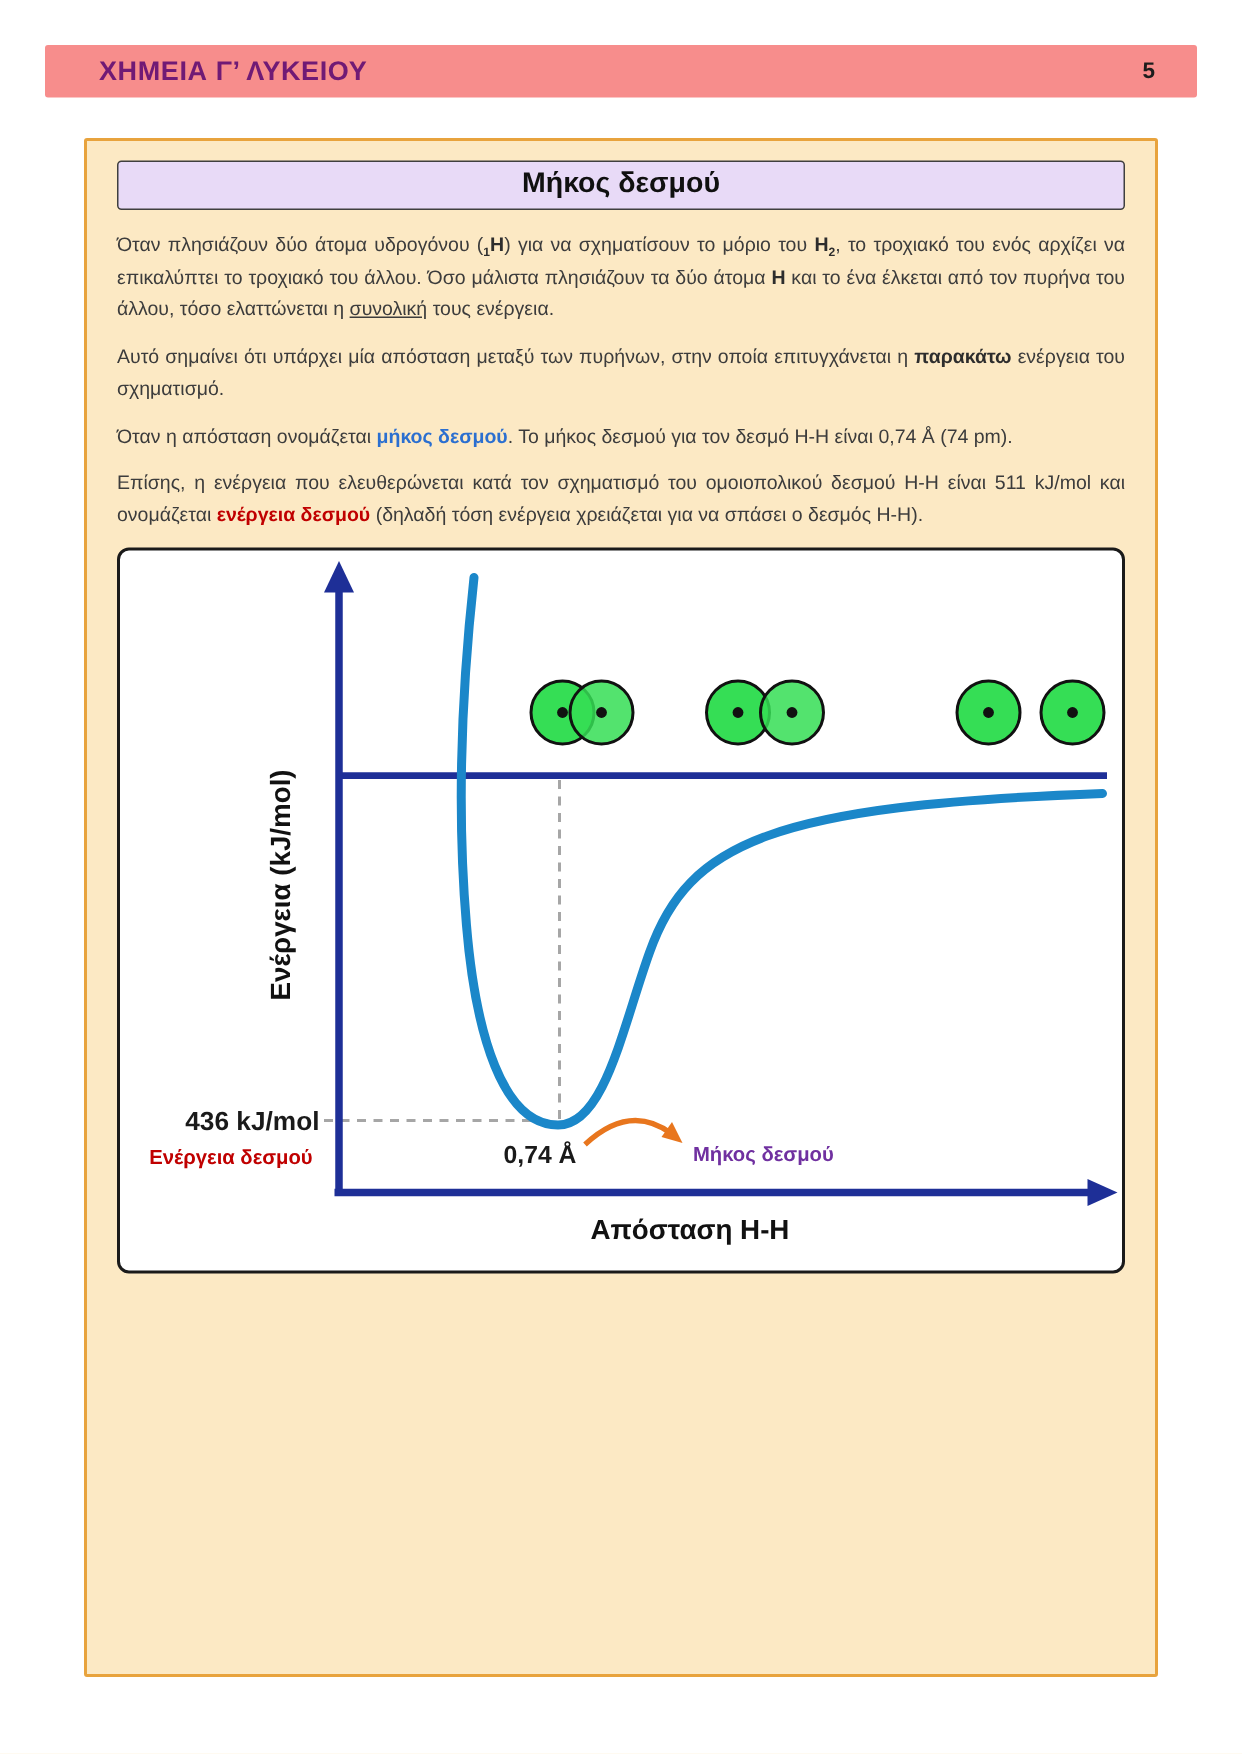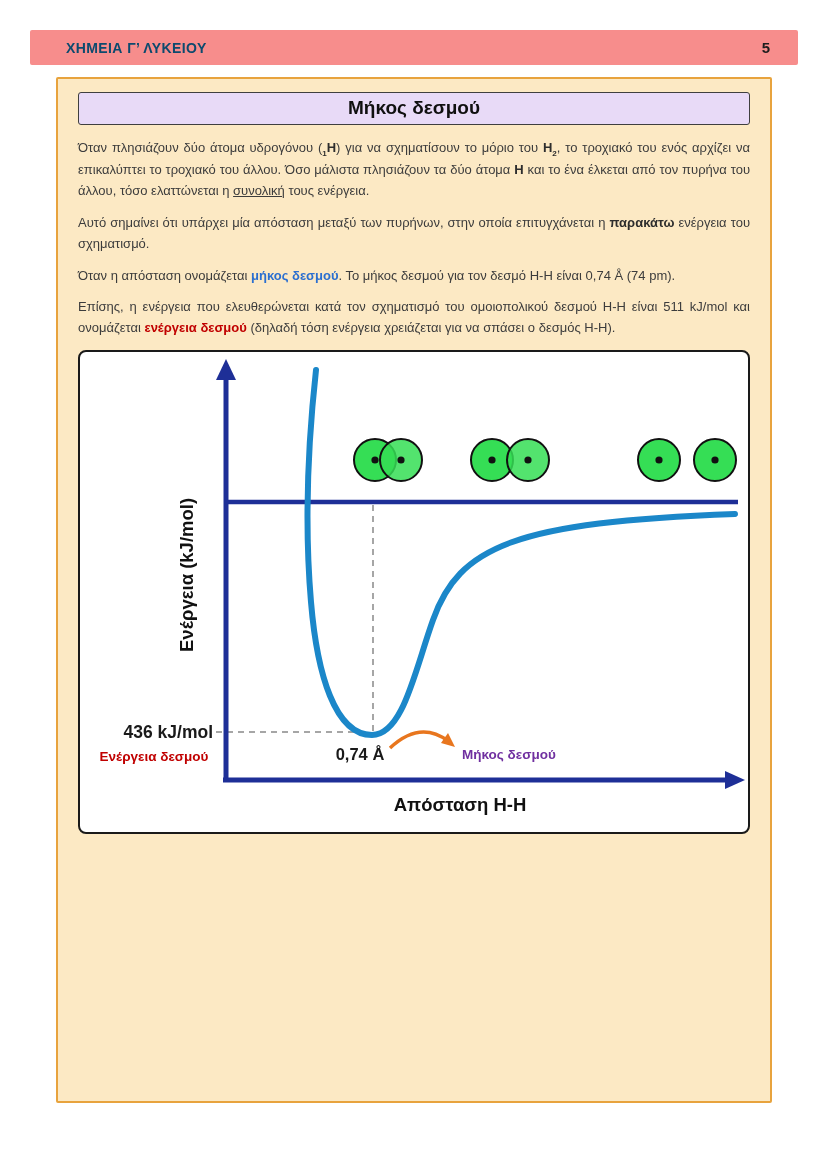--- a/index.html
+++ b/index.html
@@ -8,25 +8,25 @@
     width:828px; height:1169px; position:relative;
     font-family:"Liberation Sans", sans-serif;
     overflow:hidden;
   }
   .header-bar {
     position:absolute; left:30px; top:30px; width:768px; height:35px;
     background:#F78D8C; border-radius:2px;
     display:flex; align-items:center; justify-content:space-between;
     padding:0 28px 0 36px;
   }
-  .header-title { font-size:14px; font-weight:bold; color:#0c4a6e; letter-spacing:.4px; }
+  .header-title { font-size:18px; font-weight:bold; color:#701a75; letter-spacing:.4px; }
   .header-page  { font-size:15px;  font-weight:bold; color:#1d1d1d; }
 
   .main-box {
-    position:absolute; left:56px; top:77px; width:716px; height:1026px;
+    position:absolute; left:56px; top:92px; width:716px; height:1026px;
     background:#FCE9C4; border:2px solid #E8A33D; border-radius:2px;
     padding:13px 20px; overflow:hidden;
   }
   .title-box {
     background:#E8DAF7; border:1.6px solid #3f3f3f; border-radius:3px;
     text-align:center; padding:4px 0 5px;
     font-size:19px; font-weight:bold; color:#101010;
     margin-bottom:13px;
   }
   .body-p {

